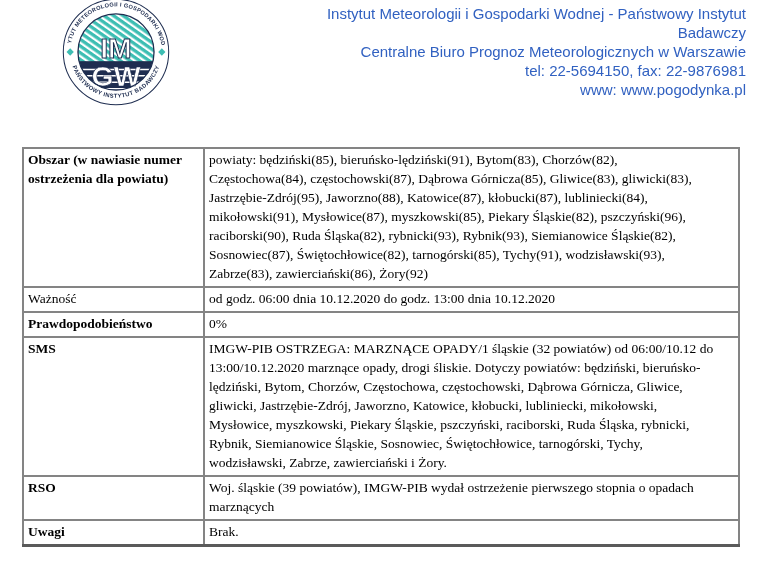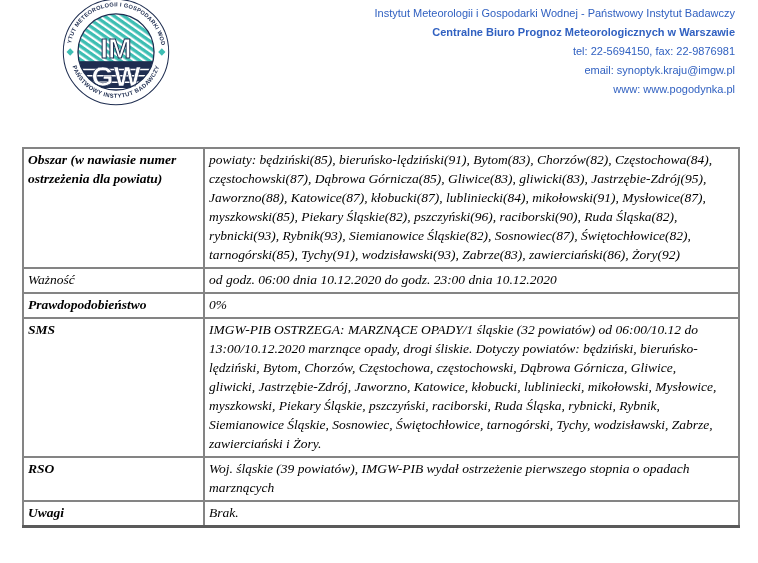--- a/index.html
+++ b/index.html
@@ -7,28 +7,28 @@
     width: 758px; height: 563px;
     background: #ffffff;
     position: relative;
     overflow: hidden;
     font-family: "Liberation Sans", sans-serif;
   }
 
   
   .header-text {
     position: absolute;
-    top: 4px; right: 23px;
+    top: 4px; right: 12px;
     width: 470px;
     text-align: right;
     color: #3161c1;
-    font-size: 11px;
+    font-size: 15px;
     line-height: 19px;
   }
-  .header-text .bold { font-weight: bold; }
+  .header-text .bold { font-weight: normal; }
 
   .logo {
     position: absolute;
     left: 60px; top: -3px;
   }
 
   
   .doc-table {
     position: absolute;
     left: 22px; top: 147px;
@@ -40,21 +40,20 @@
     color: #000000;
     border: 2px solid #848484;
   }
   .doc-table col.c-label { width: 181px; }
   .doc-table td {
     border: 2px solid #848484;
     vertical-align: top;
     padding: 1px 20px 3px 4px;
     line-height: 19px;
     overflow: hidden;
-    font-style: italic;
   }
   .doc-table tr:last-child td { border-bottom: 3px solid #5a5a5a; }
   .doc-table td.label { font-weight: bold; }
   .doc-table td.label.plain { font-weight: normal; margin-left: 8px; }
 </style>
 </head>
 <body>
 
 <svg class="logo" width="112" height="110" viewBox="0 0 120 120" aria-hidden="true">
   <defs>
@@ -94,37 +93,36 @@
   </text>
 
   <rect x="7.2" y="57.2" width="5.6" height="5.6" transform="rotate(45 10 60)" fill="#3DBEB3"></rect>
   <rect x="107.2" y="57.2" width="5.6" height="5.6" transform="rotate(45 110 60)" fill="#3DBEB3"></rect>
 </svg>
 
 <div class="header-text">
   <div>Instytut Meteorologii i Gospodarki Wodnej - Państwowy Instytut Badawczy</div>
   <div class="bold">Centralne Biuro Prognoz Meteorologicznych w Warszawie</div>
   <div>tel: 22-5694150, fax: 22-9876981</div>
-  <div>email: synoptyk.kraju@imgw.pl</div>
   <div>www: www.pogodynka.pl</div>
 </div>
 
 <table class="doc-table">
   <colgroup>
       <col class="c-label">
       <col class="c-value">
     </colgroup>
   <tbody>
     <tr>
       <td class="label">Obszar (w nawiasie numer ostrzeżenia dla powiatu)</td>
       <td>powiaty: będziński(85), bieruńsko-lędziński(91), Bytom(83), Chorzów(82), Częstochowa(84), częstochowski(87), Dąbrowa Górnicza(85), Gliwice(83), gliwicki(83), Jastrzębie-Zdrój(95), Jaworzno(88), Katowice(87), kłobucki(87), lubliniecki(84), mikołowski(91), Mysłowice(87), myszkowski(85), Piekary Śląskie(82), pszczyński(96), raciborski(90), Ruda Śląska(82), rybnicki(93), Rybnik(93), Siemianowice Śląskie(82), Sosnowiec(87), Świętochłowice(82), tarnogórski(85), Tychy(91), wodzisławski(93), Zabrze(83), zawierciański(86), Żory(92)</td>
     </tr>
     <tr>
       <td class="label plain">Ważność</td>
-      <td>od godz. 06:00 dnia 10.12.2020 do godz. 23:00 dnia 10.12.2020</td>
+      <td>od godz. 06:00 dnia 10.12.2020 do godz. 13:00 dnia 10.12.2020</td>
     </tr>
     <tr>
       <td class="label">Prawdopodobieństwo</td>
       <td>0%</td>
     </tr>
     <tr>
       <td class="label">SMS</td>
       <td>IMGW-PIB OSTRZEGA: MARZNĄCE OPADY/1 śląskie (32 powiatów) od 06:00/10.12 do 13:00/10.12.2020 marznące opady, drogi śliskie. Dotyczy powiatów: będziński, bieruńsko-lędziński, Bytom, Chorzów, Częstochowa, częstochowski, Dąbrowa Górnicza, Gliwice, gliwicki, Jastrzębie-Zdrój, Jaworzno, Katowice, kłobucki, lubliniecki, mikołowski, Mysłowice, myszkowski, Piekary Śląskie, pszczyński, raciborski, Ruda Śląska, rybnicki, Rybnik, Siemianowice Śląskie, Sosnowiec, Świętochłowice, tarnogórski, Tychy, wodzisławski, Zabrze, zawierciański i Żory.</td>
     </tr>
     <tr>

